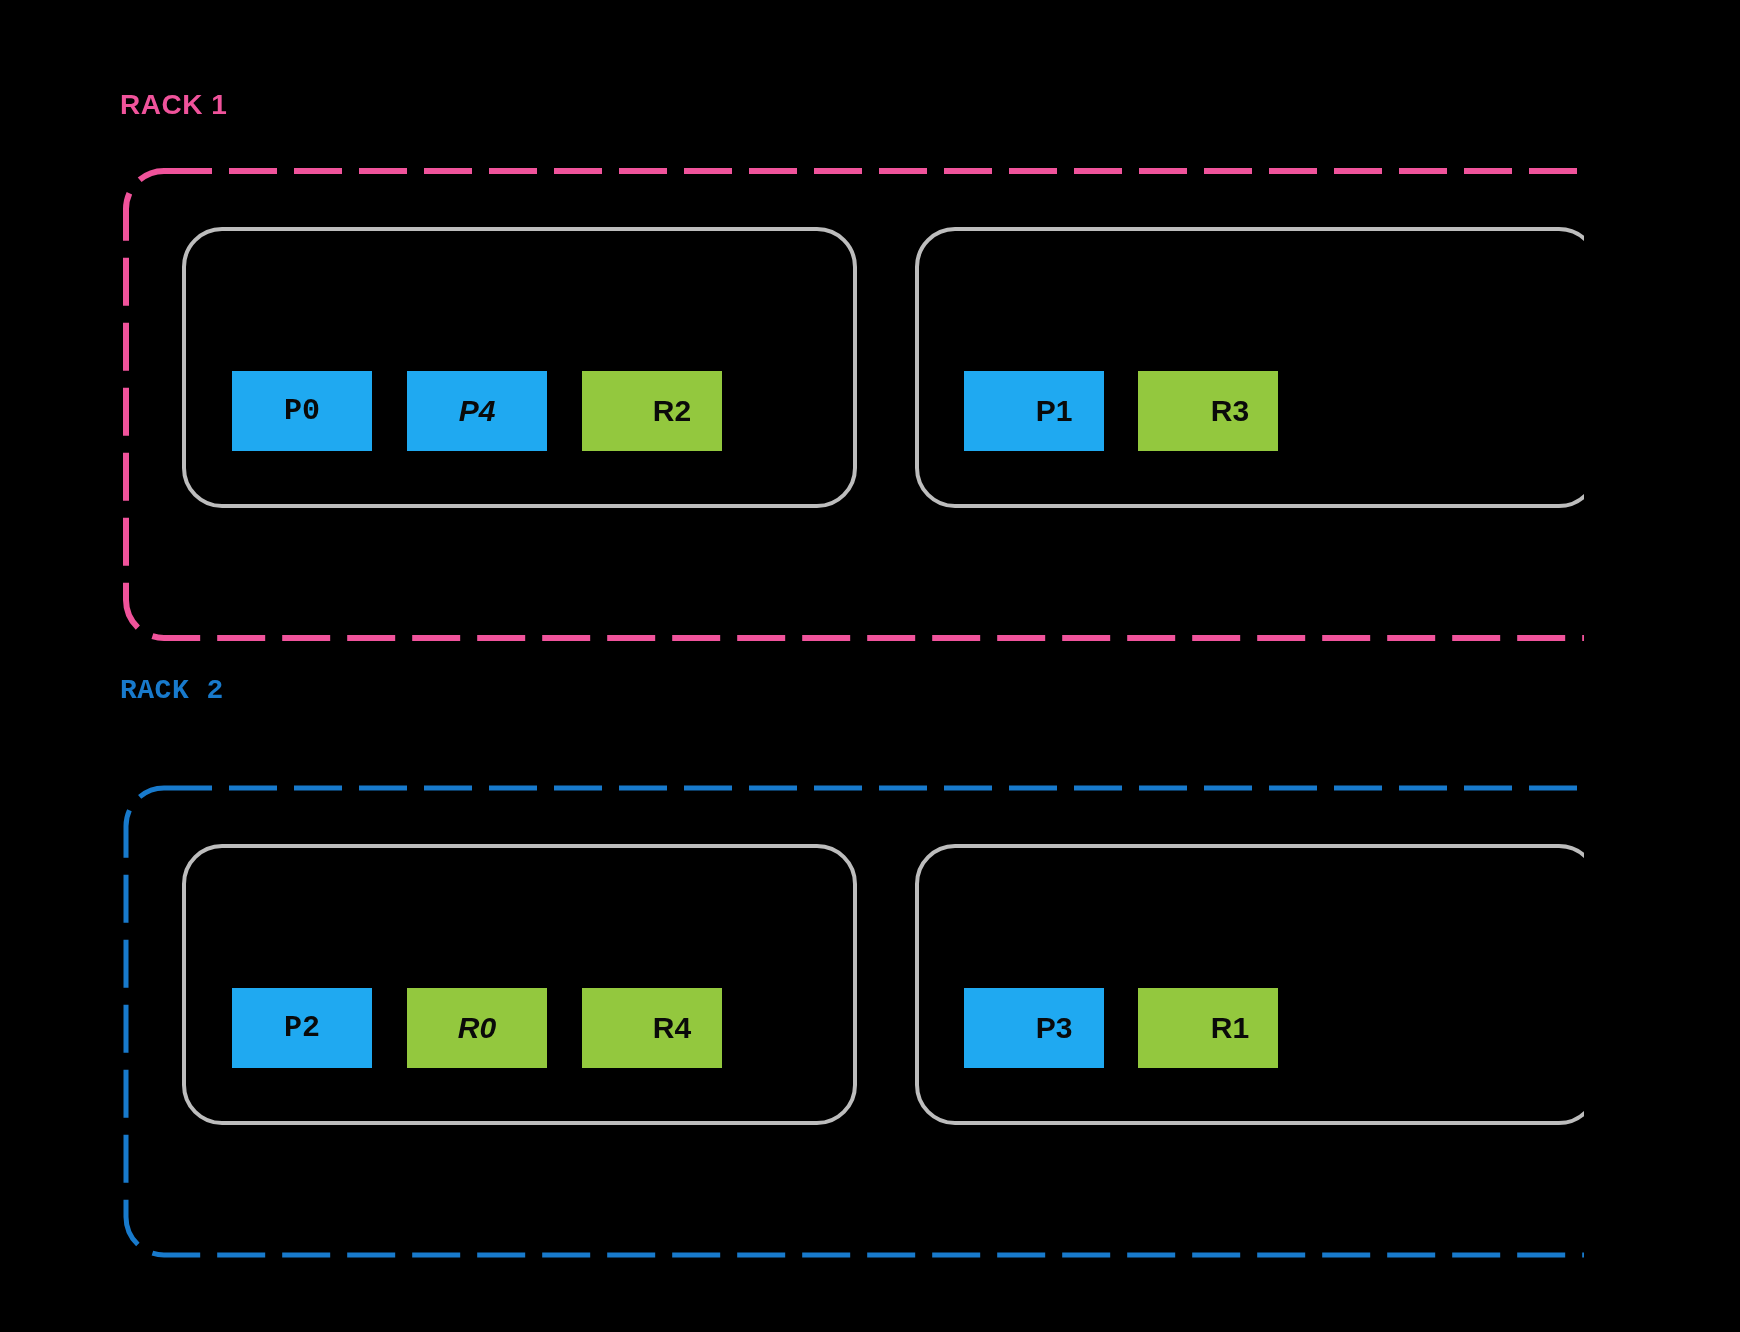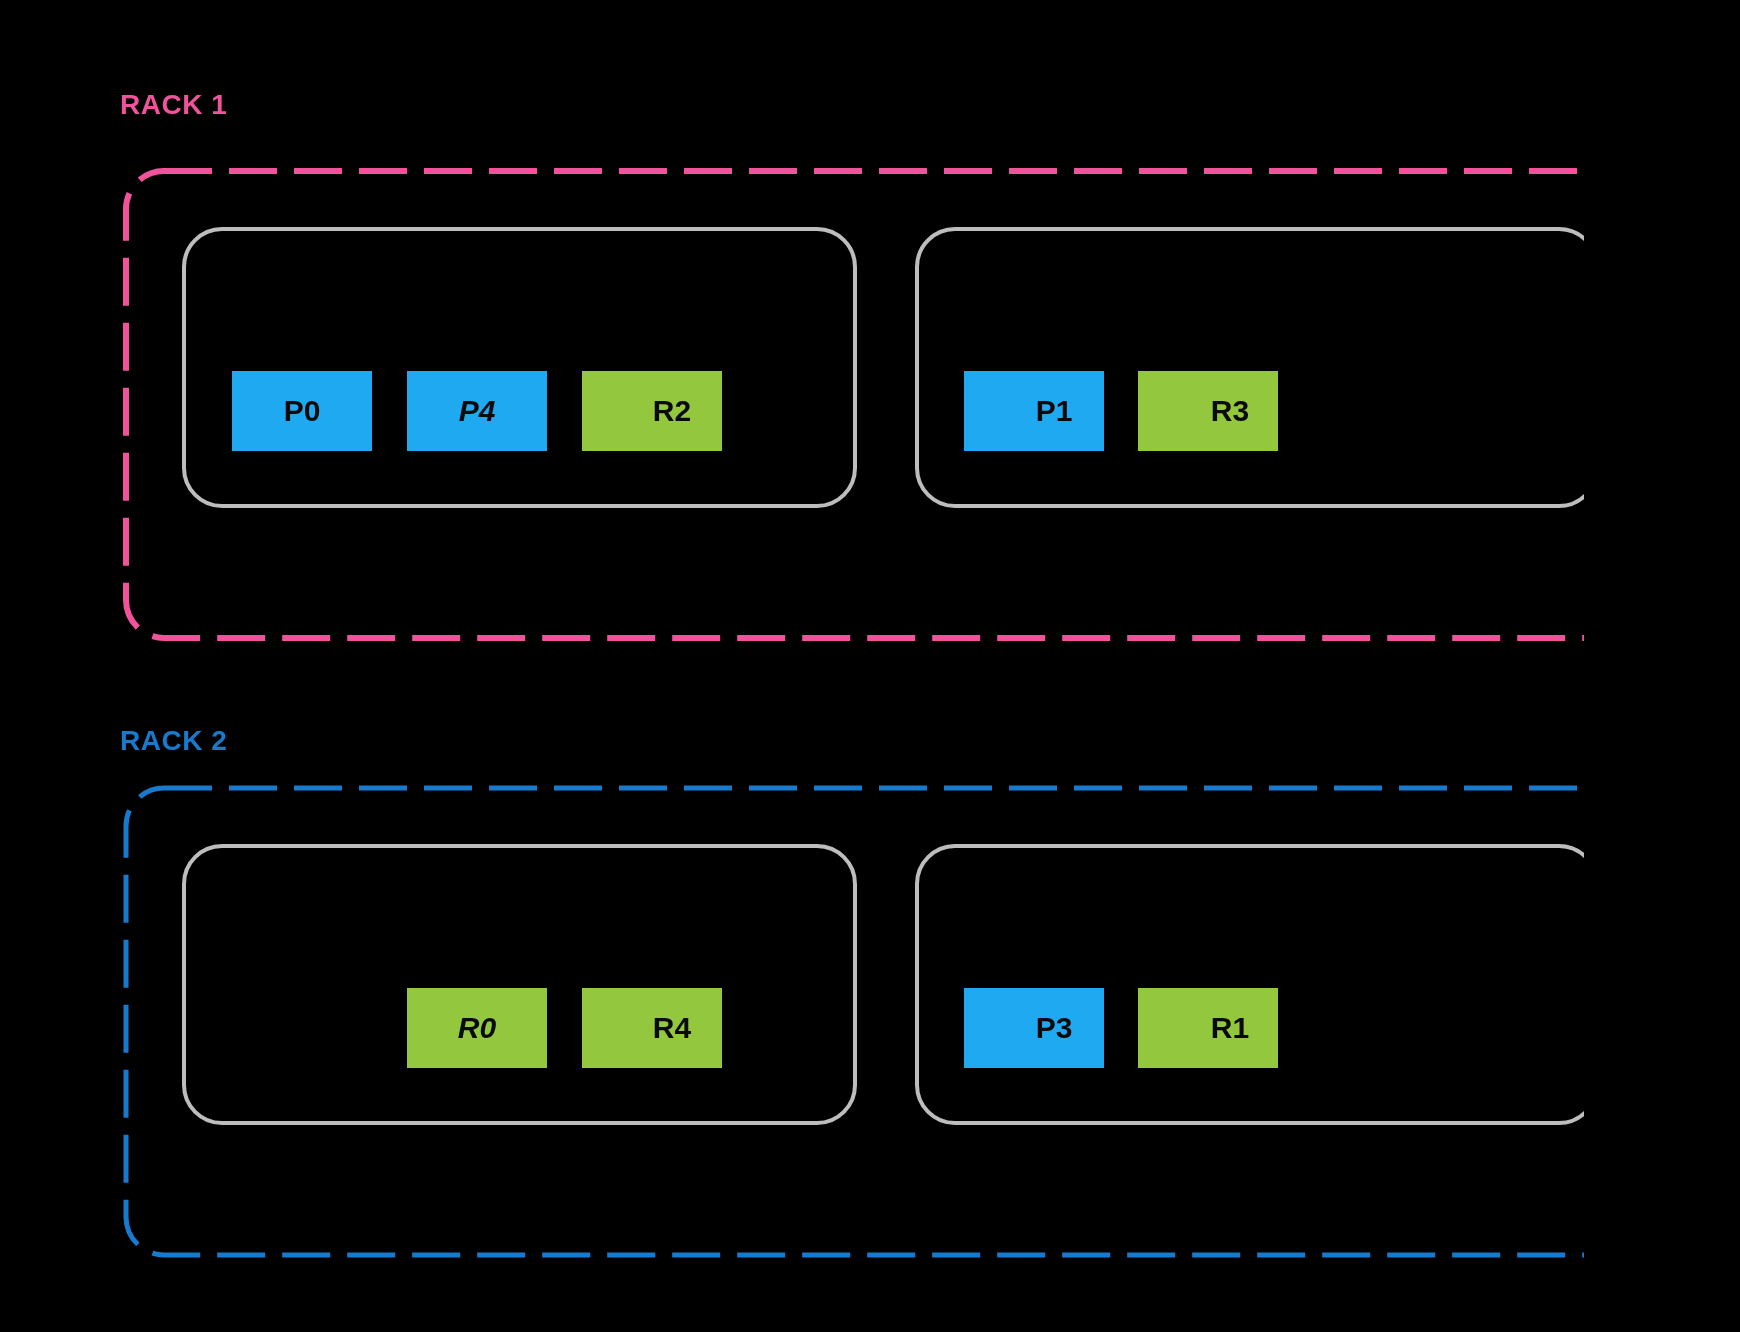--- a/index.html
+++ b/index.html
@@ -27,21 +27,21 @@
 
   .rack-label {
     position: absolute;
     left: 120px;
     font-size: 28px;
     font-weight: 800;
     letter-spacing: 0.5px;
     line-height: 30px;
   }
   .rack-label.l1 { top: 82px;  color: var(--rack1-accent, #f0539b); }
-  .rack-label.l2 { top: 718px; color: var(--rack2-accent, #187acc); }
+  .rack-label.l2 { top: 668px; color: var(--rack2-accent, #187acc); font-family: Liberation Mono, monospace; }
 
   .node {
     position: absolute;
     border: 4px solid var(--node-border, #bdbdbd);
     border-radius: 40px;
     background: transparent;
   }
   .nA { left: 182px; top: 219px; width: 675px; height: 281px; }
   .nB { left: 915px; top: 219px; width: 684px; height: 281px; }
   .nC { left: 182px; top: 836px; width: 675px; height: 281px; }
@@ -56,21 +56,21 @@
     justify-content: center;
     font-size: 30px;
     font-weight: 700;
     color: var(--chip-text, #0a0a0a);
   }
   .chip.primary { background: var(--primary-chip, #1fa9f1); }
   .chip.replica { background: var(--replica-chip, #93c83e); }
 
   .row1 { top: 363px; }
   .row2 { top: 980px; }
-  .c1 { left: 232px; }
+  .c1 { left: 232px; font-family: Liberation Mono, monospace; }
   .c2 { left: 407px; font-style: italic; }
   .c3 { left: 582px; padding-left: 40px; }
   .c4 { left: 964px; padding-left: 40px; }
   .c5 { left: 1138px; padding-left: 44px; }
 </style>
 </head>
 <body>
 
 <div class="stage">
 
@@ -87,19 +87,20 @@
   <div class="node nC"></div>
   <div class="node nD"></div>
 
   <div class="chip primary row1 c1">P0</div>
   <div class="chip primary row1 c2">P4</div>
   <div class="chip replica row1 c3">R2</div>
 
   <div class="chip primary row1 c4">P1</div>
   <div class="chip replica row1 c5">R3</div>
 
+  <div class="chip primary row2 c1">P2</div>
   <div class="chip replica row2 c2">R0</div>
   <div class="chip replica row2 c3">R4</div>
 
   <div class="chip primary row2 c4">P3</div>
   <div class="chip replica row2 c5">R1</div>
 
 </div>
 
 </body></html>

